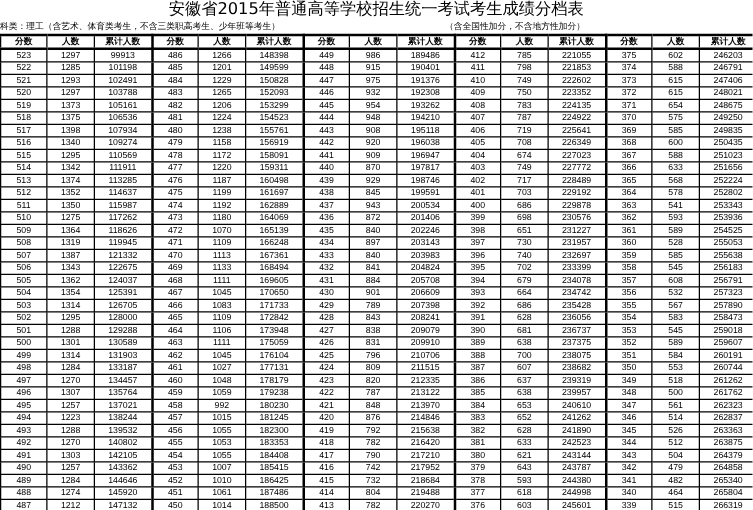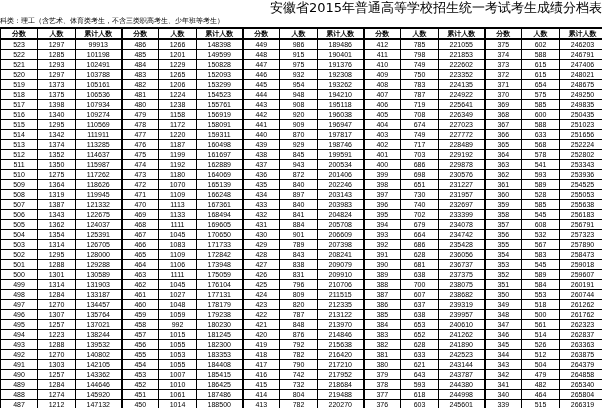--- a/index.html
+++ b/index.html
@@ -1,33 +1,34 @@
 <!DOCTYPE html>
 <html><head>
 <meta charset="utf-8">
 <style>
   html, body { margin:0; padding:0; background:#ffffff; }
   body { width:602px; height:408px; overflow:hidden; font-family:"DejaVu Sans", sans-serif; color:#000; position:relative; }
-  .title { position:absolute; left:0; top:0; width:602px; height:16px; text-align:right; font-size:13px; line-height:16px; letter-spacing:0px; }
+  .title { position:absolute; left:0; top:0; width:602px; height:16px; text-align:center; font-size:13px; line-height:16px; letter-spacing:0px; }
   .subtitle { position:absolute; left:0; top:16px; width:476px; height:10px; font-size:7px; line-height:10px; }
   .subtitle .left { position:absolute; left:0; top:0; white-space:nowrap; }
   .subtitle .right { position:absolute; right:8px; top:0; white-space:nowrap; }
   table.grid { position:absolute; left:0; top:27px; border-collapse:collapse; table-layout:fixed; width:602px; font-family:"Liberation Sans", sans-serif; }
   table.grid th, table.grid td { border:1px solid #000; padding:0; text-align:center; overflow:hidden; white-space:nowrap; }
   table.grid th { height:9px; font-size:7px; line-height:9px; font-weight:bold; border-top:2px solid #000; border-bottom:2px solid #000; }
   table.grid td { height:9px; font-size:7px; line-height:9px; }
   table.grid .gsep { border-right:2px solid #000; }
   col.c1 { width:37px; } col.c2 { width:38px; } col.c3 { width:46px; }
 </style>
 </head>
 <body>
 
 <div class="title">安徽省2015年普通高等学校招生统一考试考生成绩分档表</div>
 <div class="subtitle">
   <span class="left">科类：理工（含艺术、体育类考生，不含三类职高考生、少年班等考生）</span>
+  <span class="right">（含全国性加分，不含地方性加分）</span>
 </div>
 
 <table class="grid">
   <colgroup id="cols">
       <col class="c1">
       <col class="c2">
       <col class="c3">
       <col class="c1">
       <col class="c2">
       <col class="c3">

